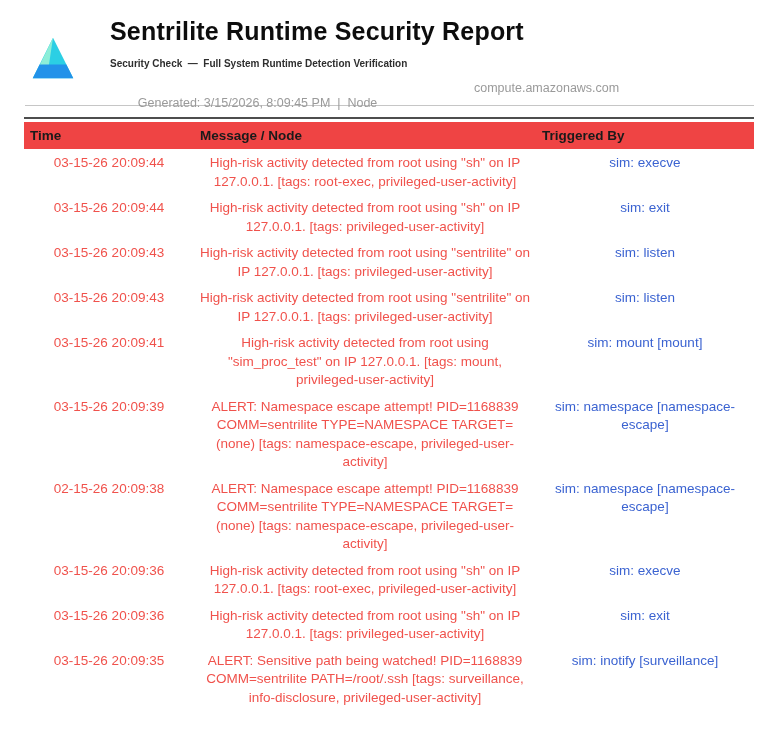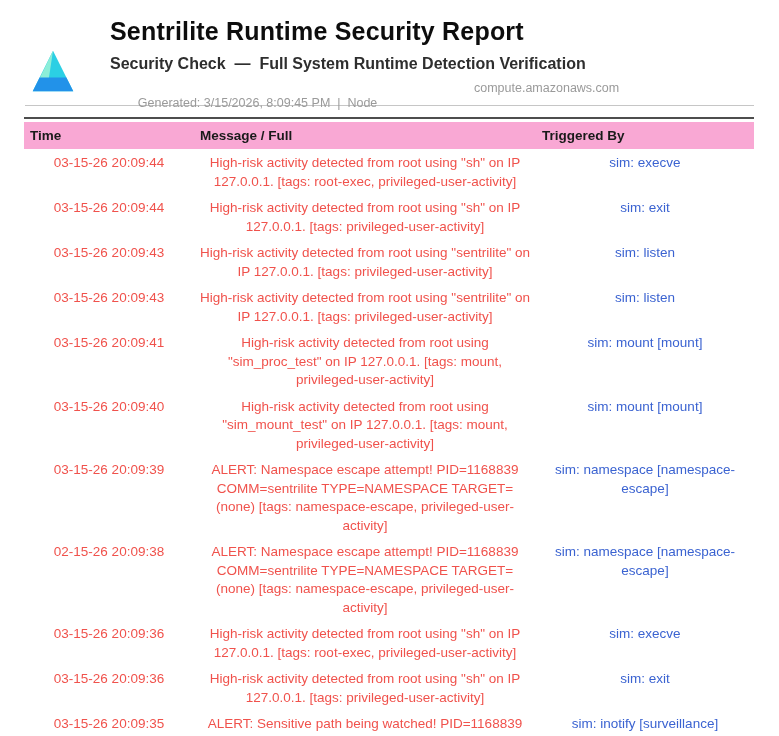--- a/index.html
+++ b/index.html
@@ -5,30 +5,30 @@
   * { box-sizing: border-box; margin: 0; padding: 0; }
   html, body { background: #ffffff; }
   body {
     width: 779px; height: 736px; overflow: hidden;
     font-family: "Liberation Sans", "DejaVu Sans", sans-serif;
     color: #111;
   }
   .page { width: 779px; height: 736px; overflow: hidden; position: relative; }
 
   
-  .report-header { display: flex; align-items: flex-end; padding: 16px 25px 0 30px; }
+  .report-header { display: flex; align-items: center; padding: 16px 25px 0 30px; }
   .logo { width: 46px; height: 50px; margin-top: 4px; flex: 0 0 auto; }
   .logo svg { width: 46px; height: 50px; display: block; }
   .head-text { margin-left: 34px; }
   .title {
     font-size: 25px; font-weight: bold; color: #0d0d0d;
     letter-spacing: 0.2px; line-height: 30px;
   }
   .subtitle {
-    margin-top: 9px; font-size: 16px; font-weight: bold; color: #2e2e2e;
+    margin-top: 9px; font-size: 10px; font-weight: bold; color: #2e2e2e;
     white-space: pre-wrap; line-height: 17px;
   }
   .meta {
     margin-top: 9px; font-size: 12.5px; color: #9a9a9a;
     position: relative; height: 15px; line-height: 15px; white-space: pre-wrap;
   }
   .meta .host { position: absolute; left: 364px; top: 0; }
 
   .rule {
     border: none; border-top: 1px solid #c6c6c6;
@@ -39,21 +39,21 @@
   .table-wrap {
     margin: 11px 25px 0 24px;
     border-top: 2px solid #4d4d4d;
     padding-top: 3px;
   }
   table { border-collapse: collapse; table-layout: fixed; width: 730px; }
   col.c-time { width: 170px; }
   col.c-msg  { width: 342px; }
   col.c-trig { width: 218px; }
   thead th {
-    background: #f9a8d4; text-align: left;
+    background: #ef4444; text-align: left;
     font-size: 13.5px; font-weight: bold; color: #1a1a1a;
     padding: 6px 6px; line-height: 15px;
   }
   tbody td {
     vertical-align: top; text-align: center;
     font-size: 13.5px; line-height: 18.5px;
     padding: 4px 6px;
   }
   tbody tr:first-child td { padding-top: 5px; }
   td.td-time { color: var(--alert-red, #f0524c); white-space: nowrap; }
@@ -88,21 +88,21 @@
   <div class="table-wrap">
     <table>
       <colgroup>
         <col class="c-time">
           <col class="c-msg">
           <col class="c-trig">
       </colgroup>
       <thead>
         <tr>
           <th>Time</th>
-          <th>Message / Full</th>
+          <th>Message / Node</th>
           <th>Triggered By</th>
         </tr>
       </thead>
       <tbody>
           <tr>
             <td class="td-time">03-15-26 20:09:44</td>
             <td class="td-msg">High-risk activity detected from root using "sh" on IP 127.0.0.1. [tags: root-exec, privileged-user-activity]</td>
             <td class="td-trig">sim: execve</td>
           </tr>
           <tr>
@@ -116,25 +116,20 @@
             <td class="td-trig">sim: listen</td>
           </tr>
           <tr>
             <td class="td-time">03-15-26 20:09:43</td>
             <td class="td-msg">High-risk activity detected from root using "sentrilite" on IP 127.0.0.1. [tags: privileged-user-activity]</td>
             <td class="td-trig">sim: listen</td>
           </tr>
           <tr>
             <td class="td-time">03-15-26 20:09:41</td>
             <td class="td-msg">High-risk activity detected from root using "sim_proc_test" on IP 127.0.0.1. [tags: mount, privileged-user-activity]</td>
-            <td class="td-trig">sim: mount [mount]</td>
-          </tr>
-          <tr>
-            <td class="td-time">03-15-26 20:09:40</td>
-            <td class="td-msg">High-risk activity detected from root using "sim_mount_test" on IP 127.0.0.1. [tags: mount, privileged-user-activity]</td>
             <td class="td-trig">sim: mount [mount]</td>
           </tr>
           <tr>
             <td class="td-time">03-15-26 20:09:39</td>
             <td class="td-msg">ALERT: Namespace escape attempt! PID=1168839 COMM=sentrilite TYPE=NAMESPACE TARGET=(none) [tags: namespace-escape, privileged-user-activity]</td>
             <td class="td-trig">sim: namespace [namespace-escape]</td>
           </tr>
           <tr>
             <td class="td-time">02-15-26 20:09:38</td>
             <td class="td-msg">ALERT: Namespace escape attempt! PID=1168839 COMM=sentrilite TYPE=NAMESPACE TARGET=(none) [tags: namespace-escape, privileged-user-activity]</td>

